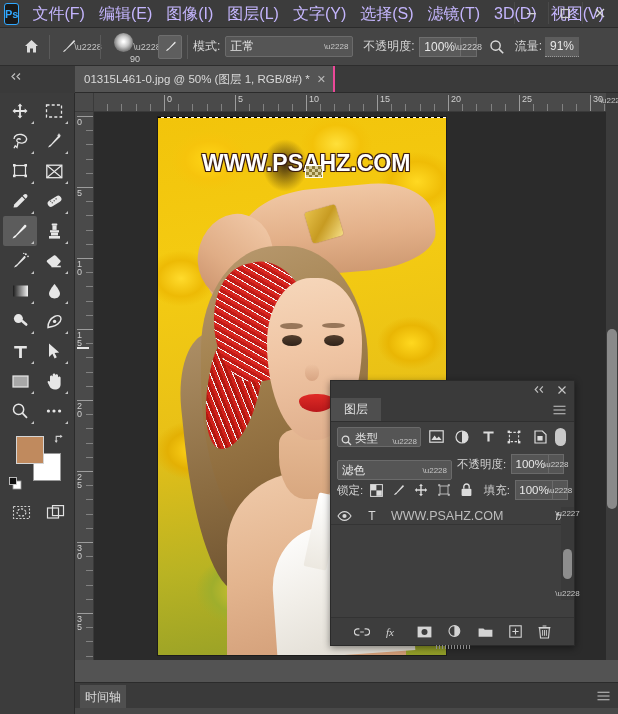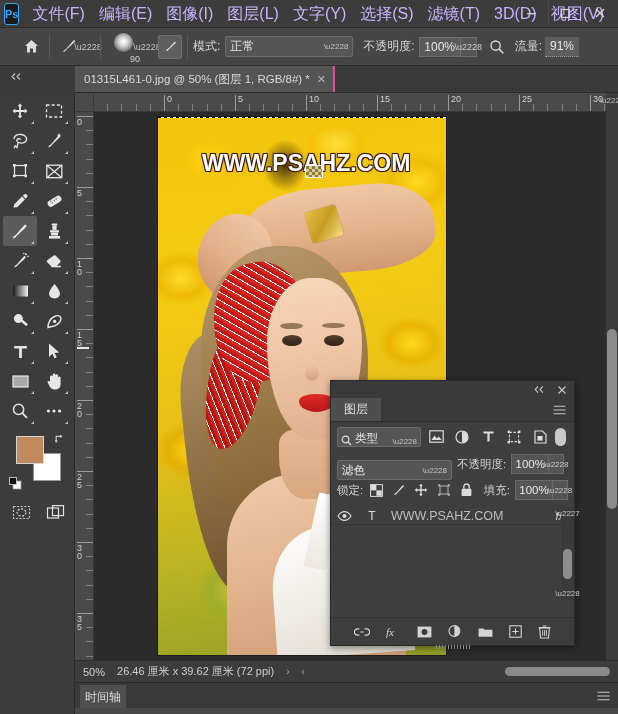--- a/index.html
+++ b/index.html
@@ -965,27 +965,20 @@
       <div class="watermark">WWW.PSAHZ.COM</div>
       <div class="wm-handle"></div>
     </div>
   </div>
 
   <div class="sb-v-canvas">
     <div class="sb-arrow-up">\u2227</div>
     <div class="sb-v-thumb"></div>
   </div>
 
-  <div class="statusbar">
-    <span class="status-zoom">50%</span>
-    <span class="status-dims">26.46 厘米 x 39.62 厘米 (72 ppi)</span>
-    <span class="status-arrow">›</span>
-    <span class="status-arrow">‹</span>
-    <div class="sb-h-thumb" style="position:absolute;left:430px;top:6px;"></div>
-  </div>
 
   <div class="timeline">
     <div class="timeline-tab">时间轴</div>
     <div class="timeline-menu">
       <svg width="13" height="10" viewBox="0 0 13 10">
           <path d="M0.5 1.2 H12.5 M0.5 5 H12.5 M0.5 8.8 H12.5" stroke="#c6c6c6" stroke-width="1.1"></path>
         </svg>
     </div>
     <div class="timeline-bottom"></div>
   </div>

